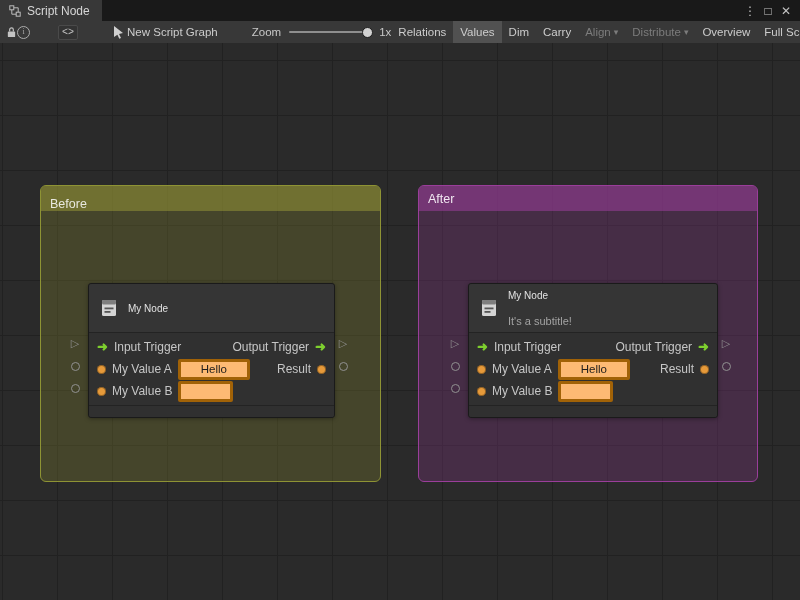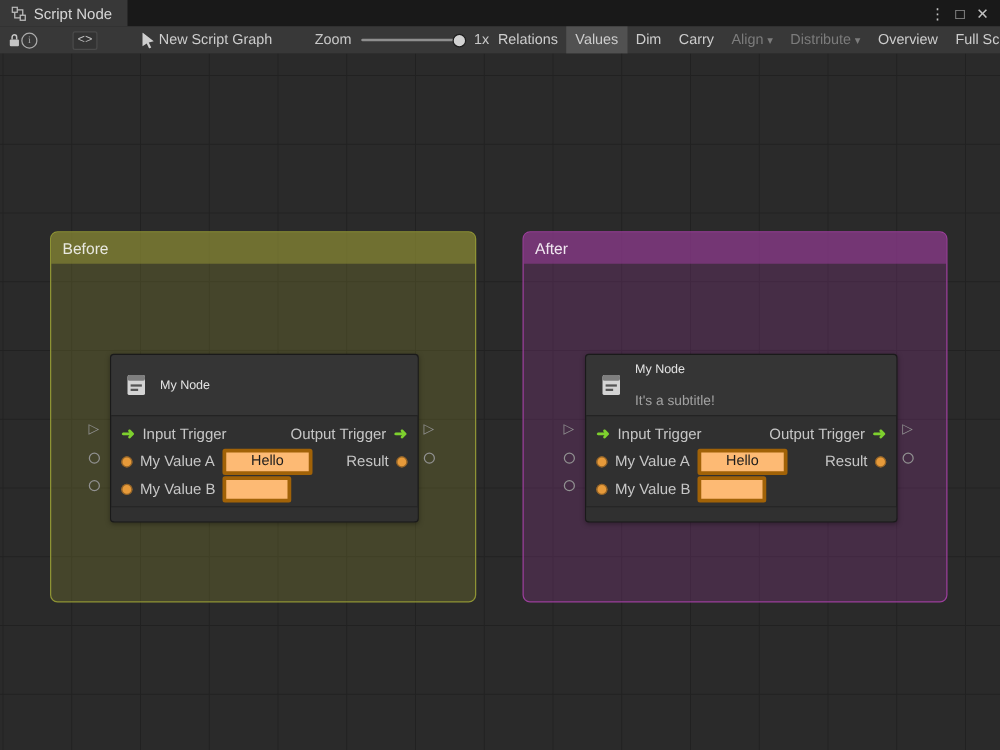--- a/index.html
+++ b/index.html
@@ -46,21 +46,21 @@
           background-image:linear-gradient(to right,#212121 1px,transparent 1px),
                            linear-gradient(to bottom,#212121 1px,transparent 1px);
           background-size:55px 55px;background-position:2px 17px;}
 
   
   .group{position:absolute;border-radius:6px;}
   .group-header{height:25px;border-radius:5px 5px 0 0;display:flex;align-items:center;
                 padding:0 9px;font-size:12.5px;color:#e8e8e0;}
   .group.before{left:40px;top:142px;width:339px;height:295px;
                 background:rgba(128,128,46,0.32);border:1px solid #8e9334;}
-  .group.before .group-header{background:rgba(148,148,54,0.55);}
+  .group.before .group-header{background:rgba(148,148,54,0.55);align-items:flex-end;}
   .group.after{left:418px;top:142px;width:338px;height:295px;
                background:rgba(132,52,132,0.32);border:1px solid #9a3e9a;}
   .group.after .group-header{background:rgba(154,62,154,0.55);color:#f0e6f0;}
 
   
   .node{position:absolute;background:#303030;border:1px solid #1a1a1a;border-radius:3px;
         box-shadow:0 1px 4px rgba(0,0,0,0.35);}
   .node-header{height:48px;display:flex;align-items:center;gap:9px;padding:0 10px;
                background:#353535;border-radius:3px 3px 0 0;}
   .node-titles{display:flex;flex-direction:column;justify-content:center;}

